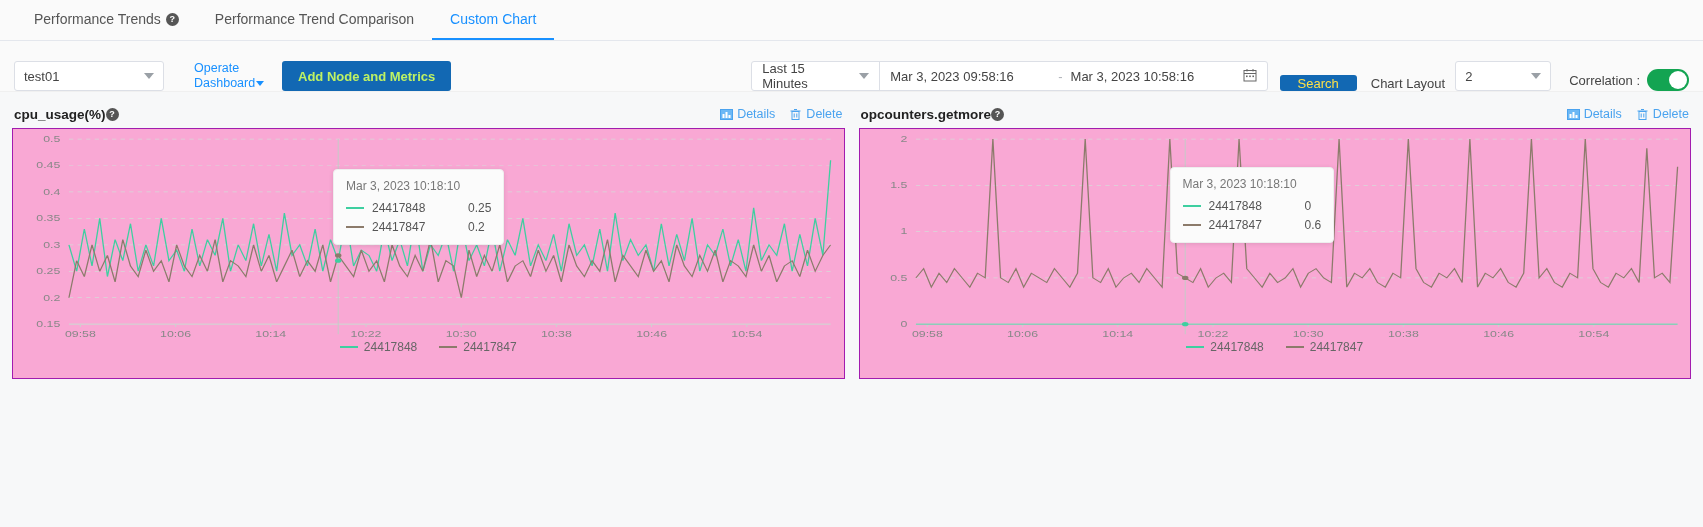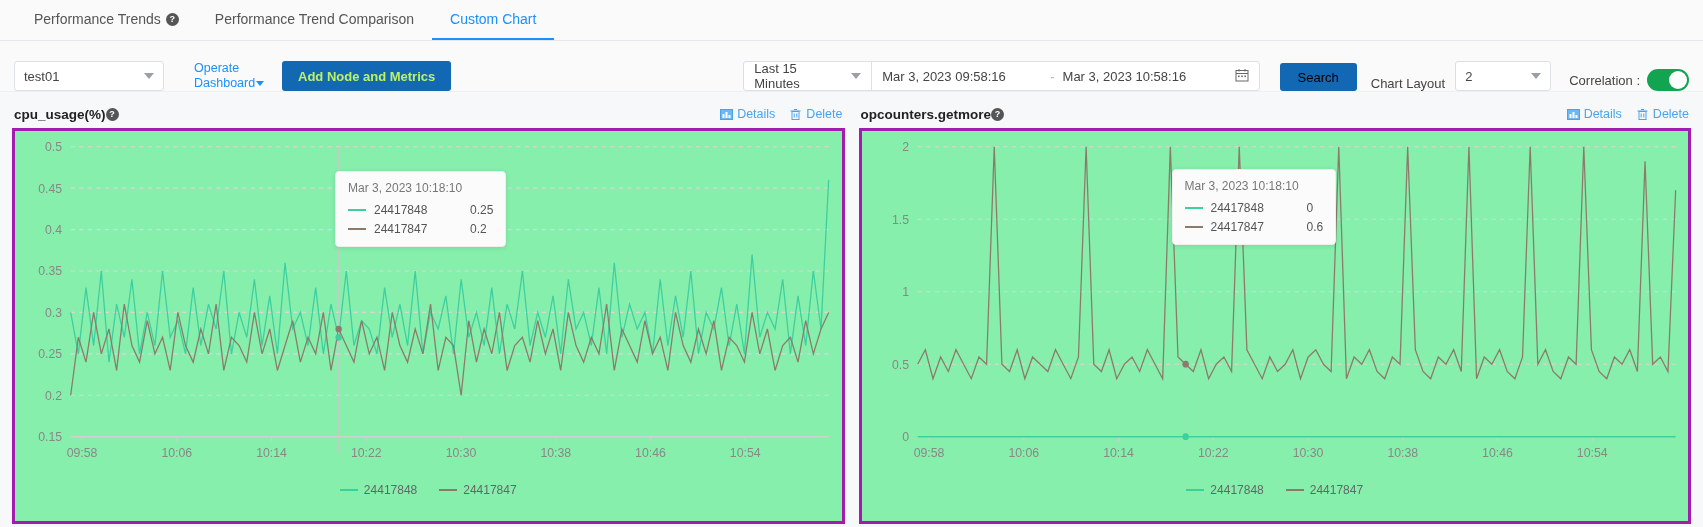--- a/index.html
+++ b/index.html
@@ -125,24 +125,24 @@
     height: 100%;
     padding: 0 10px;
     font-size: 13px; color: #444;
     gap: 8px;
   }
   .date-txt { width: 160px; }
   .date-sep { color: #b0b3b8; }
   .cal-icon { margin-left: 4px; color: #666; font-size: 14px; line-height: 1; }
 
   .search-btn {
-    background: #1268b3; color: #000000; border: none;
-    height: 28px; padding: 0 18px; border-radius: 3px;
+    background: #1268b3; color: #fde047; border: none;
+    height: 16px; padding: 0 18px; border-radius: 3px;
     font-size: 13px; font-family: "Liberation Sans", sans-serif;
-    cursor: pointer; margin-left: 20px;
+    cursor: pointer; margin-left: 12px;
   }
   .label-txt { font-size: 13px; color: #444; margin-left: 14px; white-space: nowrap; }
   .layout-select { width: 96px; margin-left: 10px; }
   .corr-wrap { display: flex; align-items: center; margin-left: 18px; gap: 7px; }
   .switch {
     width: 42px; height: 22px; border-radius: 11px;
     background: #13a452; position: relative; cursor: pointer;
   }
   .switch .knob {
     position: absolute; top: 2px; right: 2px;
@@ -166,23 +166,23 @@
     display: flex; align-items: center; 
   }
   .panel-actions { margin-left: auto; display: flex; gap: 14px; }
   .act {
     display: flex; align-items: center; gap: 4px;
     color: #4aa3ef; font-size: 12.5px; cursor: pointer;
   }
   .ico { width: 13px; height: 13px; display: inline-block; }
 
   .chart-card {
-    background: #86efac;
-    border: 3px solid #a21caf;
-    height: 396px;
+    background: #f9a8d4;
+    border: 1px solid #a21caf;
+    height: 251px;
     position: relative;
   }
   .chart-card svg { display: block; width: 100%; height: 100%; }
 
   .legend-row {
     position: absolute; bottom: 24px; left: 0; right: 0;
     display: flex; justify-content: center; gap: 22px;
     font-size: 12px; color: #666;
   }
   .legend-item { display: flex; align-items: center; gap: 6px; }

